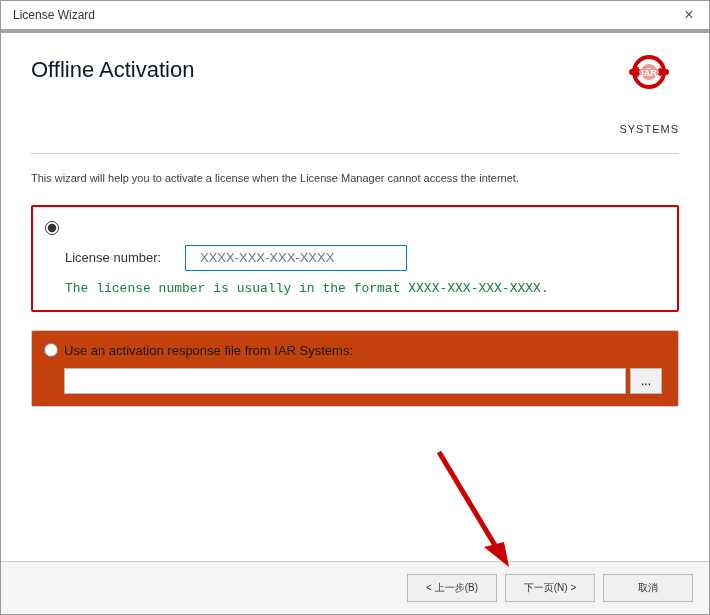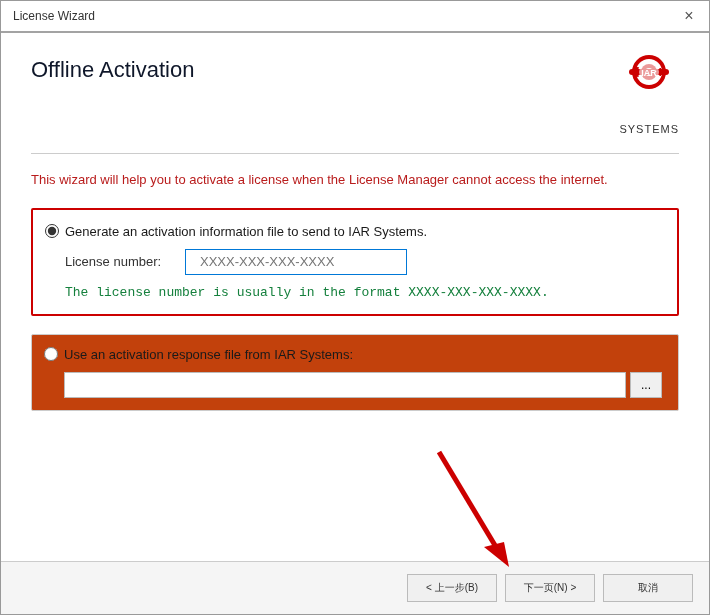--- a/index.html
+++ b/index.html
@@ -23,21 +23,21 @@
       display: flex;
       flex-direction: column;
     }
     .title-bar {
       background: #fff;
       height: 32px;
       display: flex;
       align-items: center;
       justify-content: space-between;
       padding: 0 8px 0 12px;
-      border-bottom: 2px solid #a3a3a3;
+      border-bottom: 4px solid #a3a3a3;
       flex-shrink: 0;
     }
     .title-bar-text {
       font-size: 12px;
       color: #333;
     }
     .close-btn {
       width: 24px;
       height: 24px;
       display: flex;
@@ -84,22 +84,22 @@
       color: #333;
       letter-spacing: 1px;
       margin-top: 2px;
     }
     .divider {
       border: none;
       border-top: 1px solid #ccc;
       margin: 8px 0 16px 0;
     }
     .description {
-      font-size: 13px;
-      color: #b91c1c;
+      font-size: 11px;
+      color: #404040;
       margin-bottom: 18px;
       line-height: 1.5;
     }
     .option-box-selected {
       border: 2px solid #cc0000;
       border-radius: 2px;
       padding: 14px 16px 14px 12px;
       margin-bottom: 18px;
       background: #fff;
     }
@@ -234,21 +234,20 @@
     </div>
 
     <hr class="divider">
 
     <p class="description">This wizard will help you to activate a license when the License Manager
 cannot access the internet.</p>
 
     <div class="option-box-selected">
       <label class="radio-label">
         <input type="radio" name="activation-option" checked="" style="">
-        <span>Generate an activation information file to send to IAR Systems.</span>
       </label>
       <div class="field-row">
         <span class="field-label">License number:</span>
         <input type="text" class="text-input" placeholder="XXXX-XXX-XXX-XXXX" style="">
       </div>
       <div class="format-note">The license number is usually in the format XXXX-XXX-XXX-XXXX.</div>
     </div>
 
     <div class="option-box">
       <label class="radio-label">

